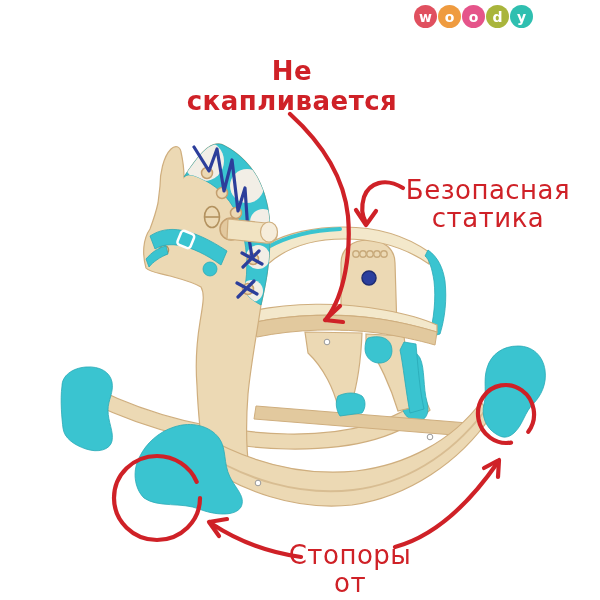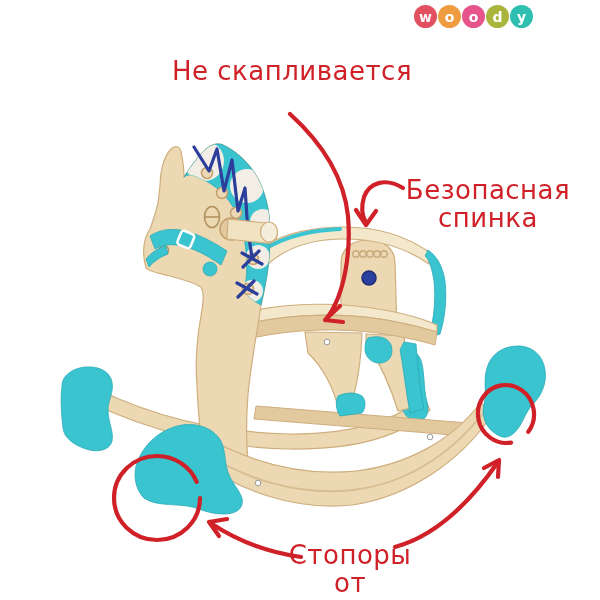--- a/index.html
+++ b/index.html
@@ -23,21 +23,21 @@
   .decal{fill:var(--decal);}
   .hole{fill:var(--wood);stroke:var(--wood-line);stroke-width:1.5;}
   .cord{fill:none;stroke:var(--navy);stroke-width:3.2;stroke-linecap:round;stroke-linejoin:round;}
   .face-line{fill:none;stroke:#b3925f;stroke-width:1.6;}
   .red-line{fill:none;stroke:var(--red);stroke-width:4.2;stroke-linecap:round;stroke-linejoin:round;}
 
   
   .note{position:absolute;color:var(--red);font-size:26px;line-height:30px;
         text-align:center;letter-spacing:0.5px;font-weight:normal;}
   .note span{display:block;}
-  #note-dust{left:167px;top:56px;width:250px;}
+  #note-dust{left:167px;top:56px;width:250px;font-weight:bold;}
   #note-back{left:398px;top:176px;width:180px;line-height:28px;text-align:center;}
   #note-stop{left:222px;top:541px;width:256px;line-height:28px;}
 
   
   .logo{position:absolute;left:414px;top:5px;display:flex;gap:1px;}
   .logo-circle{width:23px;height:23px;border-radius:50%;color:#fff;
     font-size:14px;font-weight:bold;display:flex;align-items:center;justify-content:center;
     text-transform:lowercase;}
 </style>
 </head>
@@ -206,21 +206,21 @@
     <span class="logo-circle" style="background: rgb(169, 181, 60);">d</span>
     <span class="logo-circle" style="background: rgb(47, 191, 176);">y</span>
   </div>
 
   <div class="note" id="note-dust">
     <span>Не скапливается</span>
   </div>
 
   <div class="note" id="note-back">
     <span>Безопасная</span>
-    <span>спинка</span>
+    <span>статика</span>
   </div>
 
   <div class="note" id="note-stop">
     <span>Стопоры</span>
     <span>от опрокидывания</span>
   </div>
 
 </div>
 
 </body></html>

